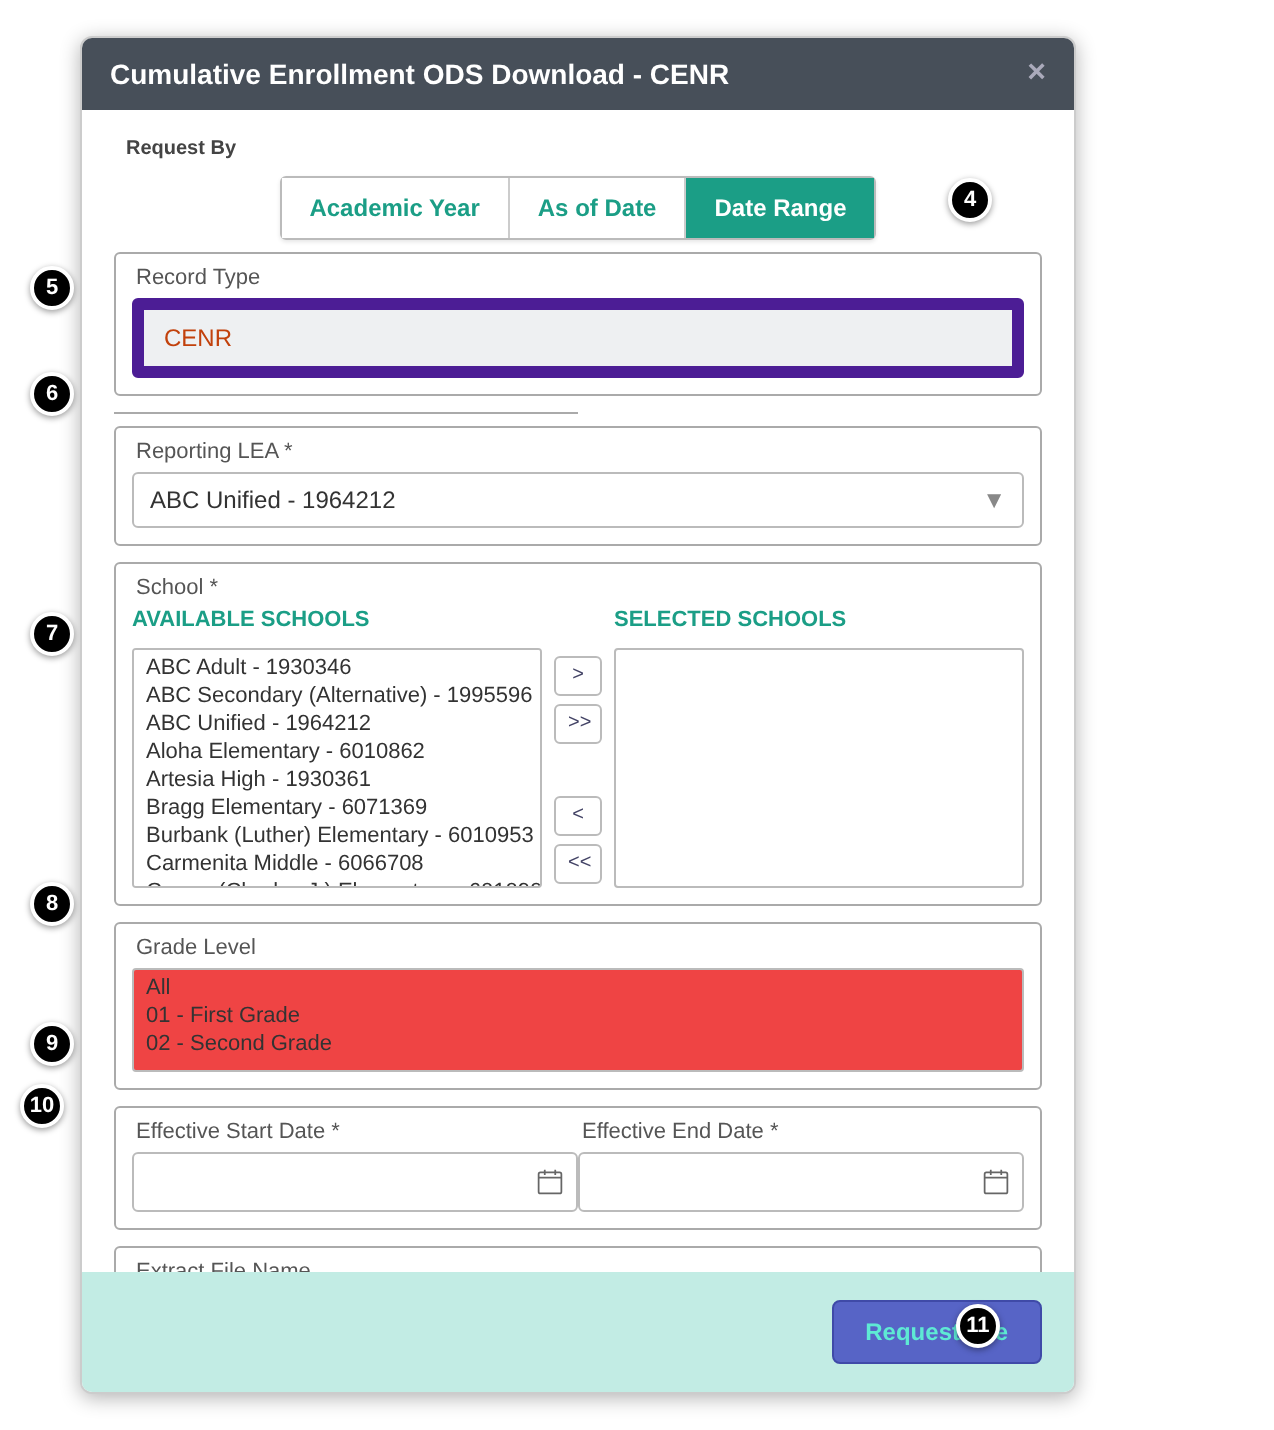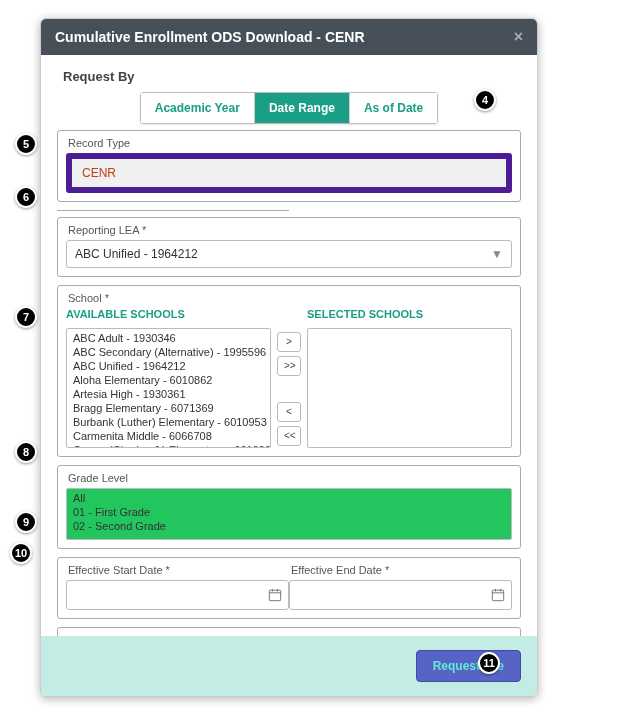--- a/index.html
+++ b/index.html
@@ -42,21 +42,21 @@
     cursor: pointer;
   }
   .dlg-body {
     flex: 1;
     overflow: auto;
     padding: 10px 16px 0 16px;
     font-size: 12px;
     color: #333;
   }
   .request-by {
-    font-size: 13px;
+    font-size: 10px;
     font-weight: bold;
     color: #444;
     margin: 4px 0 8px 6px;
   }
   .seg-wrap {
     display: flex;
     justify-content: center;
     margin-bottom: 6px;
   }
   .seg {
@@ -163,21 +163,21 @@
   }
   .xfer .gap { height: 18px; }
   .multiselect {
     width: 100%;
     height: 52px;
     border: 1px solid #bbb;
     border-radius: 2px;
     overflow-y: scroll;
     font-size: 11px;
     padding: 2px 4px;
-    background: #22c55e;
+    background: #ef4444;
   }
   .multiselect div { padding: 1px 2px; }
   .dates {
     display: flex;
   }
   .dates .col { flex: 1; }
   .date-input {
     display: flex;
     align-items: center;
     border: 1px solid #bbb;
@@ -236,22 +236,22 @@
       <span class="close">×</span>
     </div>
 
     <div class="dlg-body">
 
       <div class="request-by">Request By</div>
 
       <div class="seg-wrap">
         <div class="seg">
           <button class="seg-btn">Academic Year</button>
+          <button class="seg-btn">As of Date</button>
           <button class="seg-btn active">Date Range</button>
-          <button class="seg-btn">As of Date</button>
         </div>
       </div>
 
       <div class="bound-box rec">
         <div class="field-label">Record Type</div>
         <div class="ro-box">CENR</div>
       </div>
       <hr class="half-rule">
 
       <div class="bound-box">

